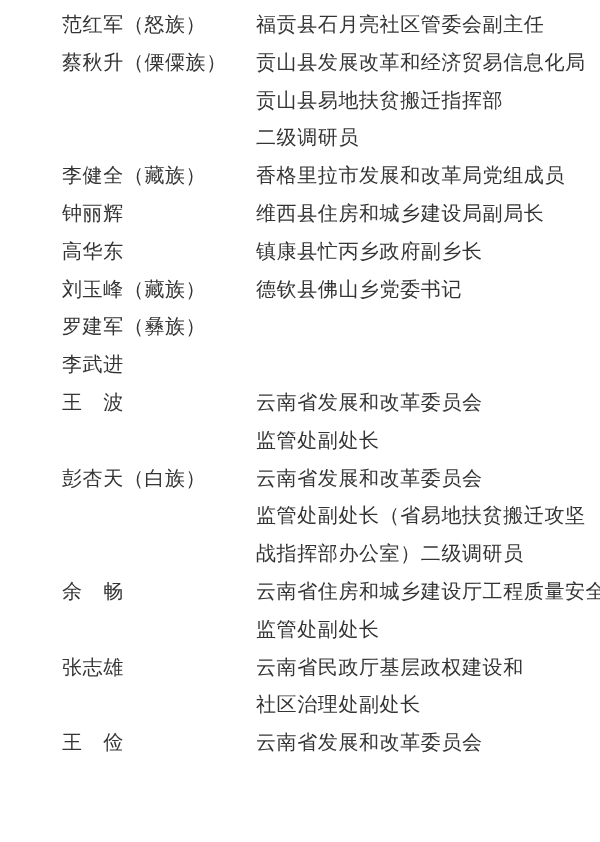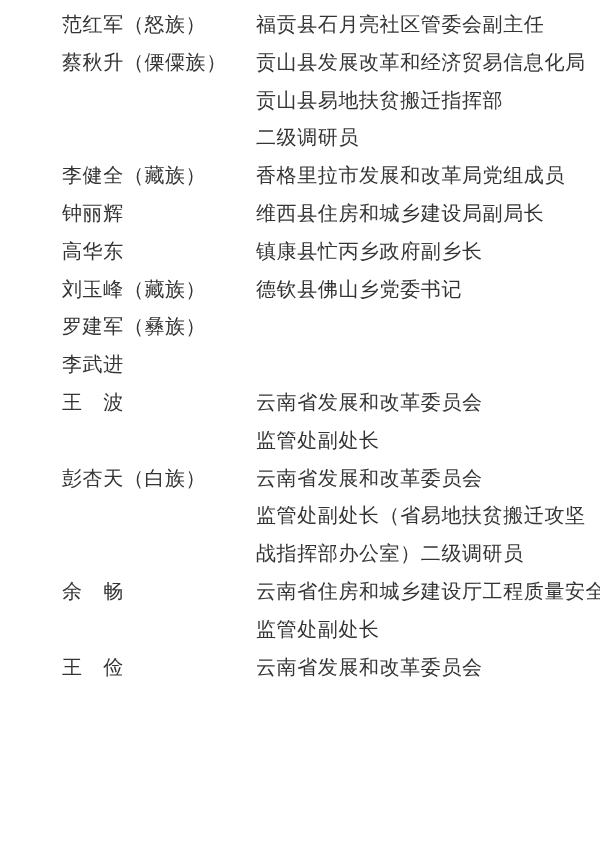--- a/index.html
+++ b/index.html
@@ -108,19 +108,26 @@
         </div>
       </div>
       <div class="entry">
         <div class="name">余　畅</div>
         <div class="positions">
           <div class="pos-line">云南省住房和城乡建设厅工程质量安全</div>
           <div class="pos-line">监管处副处长</div>
         </div>
       </div>
       <div class="entry">
+        <div class="name">张志雄</div>
+        <div class="positions">
+          <div class="pos-line">云南省民政厅基层政权建设和</div>
+          <div class="pos-line">社区治理处副处长</div>
+        </div>
+      </div>
+      <div class="entry">
         <div class="name">王　俭</div>
         <div class="positions">
           <div class="pos-line">云南省发展和改革委员会</div>
         </div>
       </div>
     </div>
 </div>
 
 </body></html>

